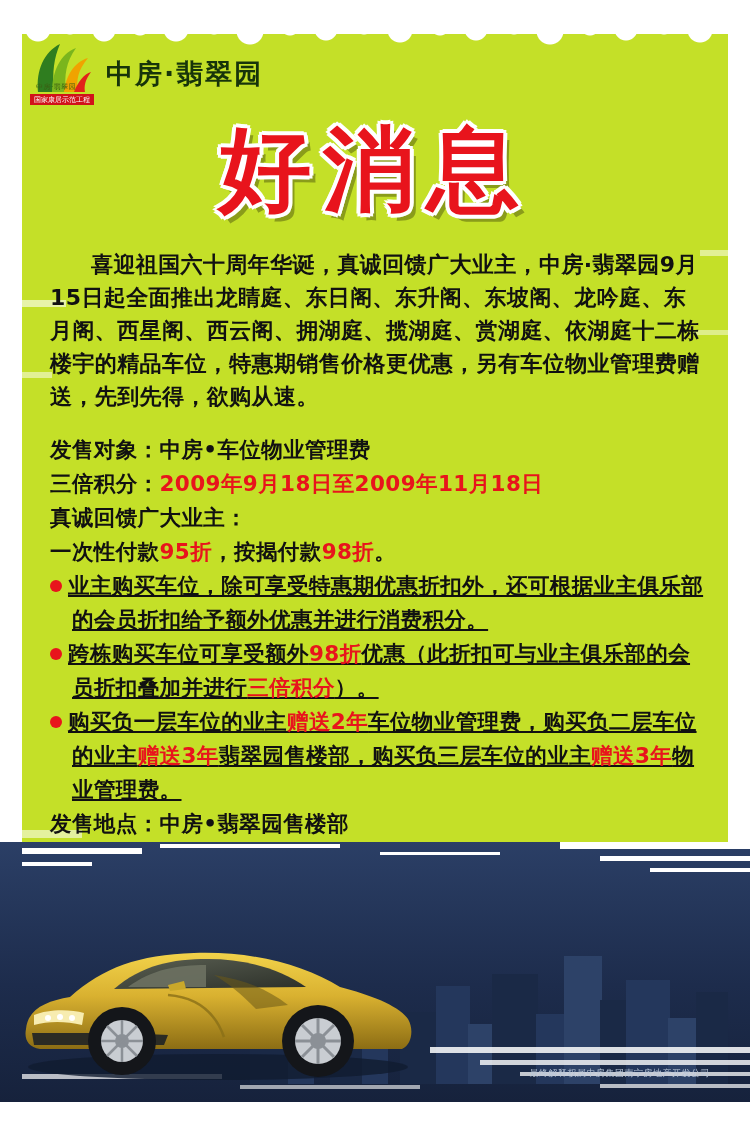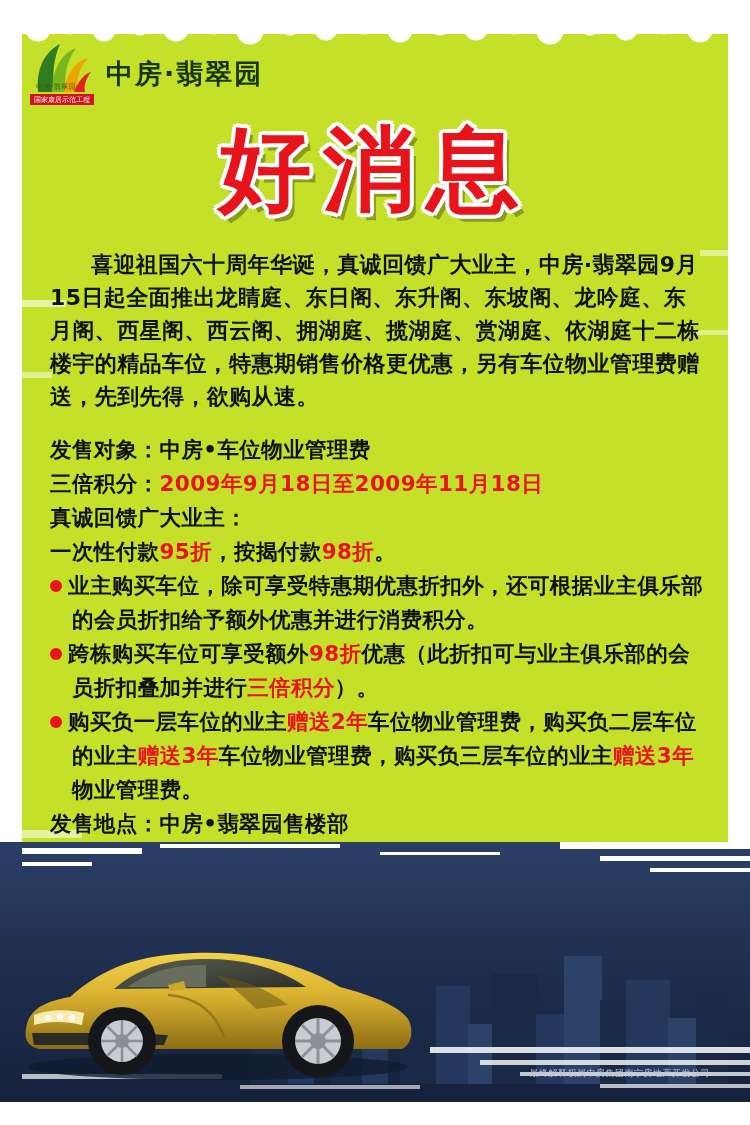--- a/index.html
+++ b/index.html
@@ -165,20 +165,21 @@
   }
   .phone {
     color: #e8141c;
     font-size: 27px;
     letter-spacing: 1px;
     vertical-align: -2px;
   }
   .block-hang {
     padding-left: 22px;
     text-indent: -22px;
+    text-decoration: underline;
   }
 
   
   .signature {
     position: absolute;
     right: 78px;
     top: 917px;
     text-align: left;
     color: #111111;
     font-size: 15px;
@@ -287,21 +288,21 @@
 
     <p class="line block-hang">
       <span class="bullet"></span><span>业主购买车位，除可享受特惠期优惠折扣外，还可根据业主俱乐部的会员折扣给予额外优惠并进行消费积分。</span>
     </p>
 
     <p class="line block-hang">
       <span class="bullet"></span><span>跨栋购买车位可享受额外</span><span class="red">98折</span><span>优惠（此折扣可与业主俱乐部的会员折扣叠加并进行</span><span class="red">三倍积分</span><span>）。</span>
     </p>
 
     <p class="line block-hang">
-      <span class="bullet"></span><span>购买负一层车位的业主</span><span class="red">赠送2年</span><span>车位物业管理费，购买负二层车位的业主</span><span class="red">赠送3年</span><span>车位物业管理费，购买负三层车位的业主</span><span class="red">赠送3年</span><span>物业管理费。</span>
+      <span class="bullet"></span><span>购买负一层车位的业主</span><span class="red">赠送2年</span><span>车位物业管理费，购买负二层车位的业主</span><span class="red">赠送3年</span><span>翡翠园售楼部，购买负三层车位的业主</span><span class="red">赠送3年</span><span>物业管理费。</span>
     </p>
 
     <p class="line">
       <span>发售地点：</span><span>中房•翡翠园售楼部</span>
     </p>
 
     <p class="line">
       <span>咨询电话：</span><span class="phone">5522576/5522112</span>
     </p>
   </div>

